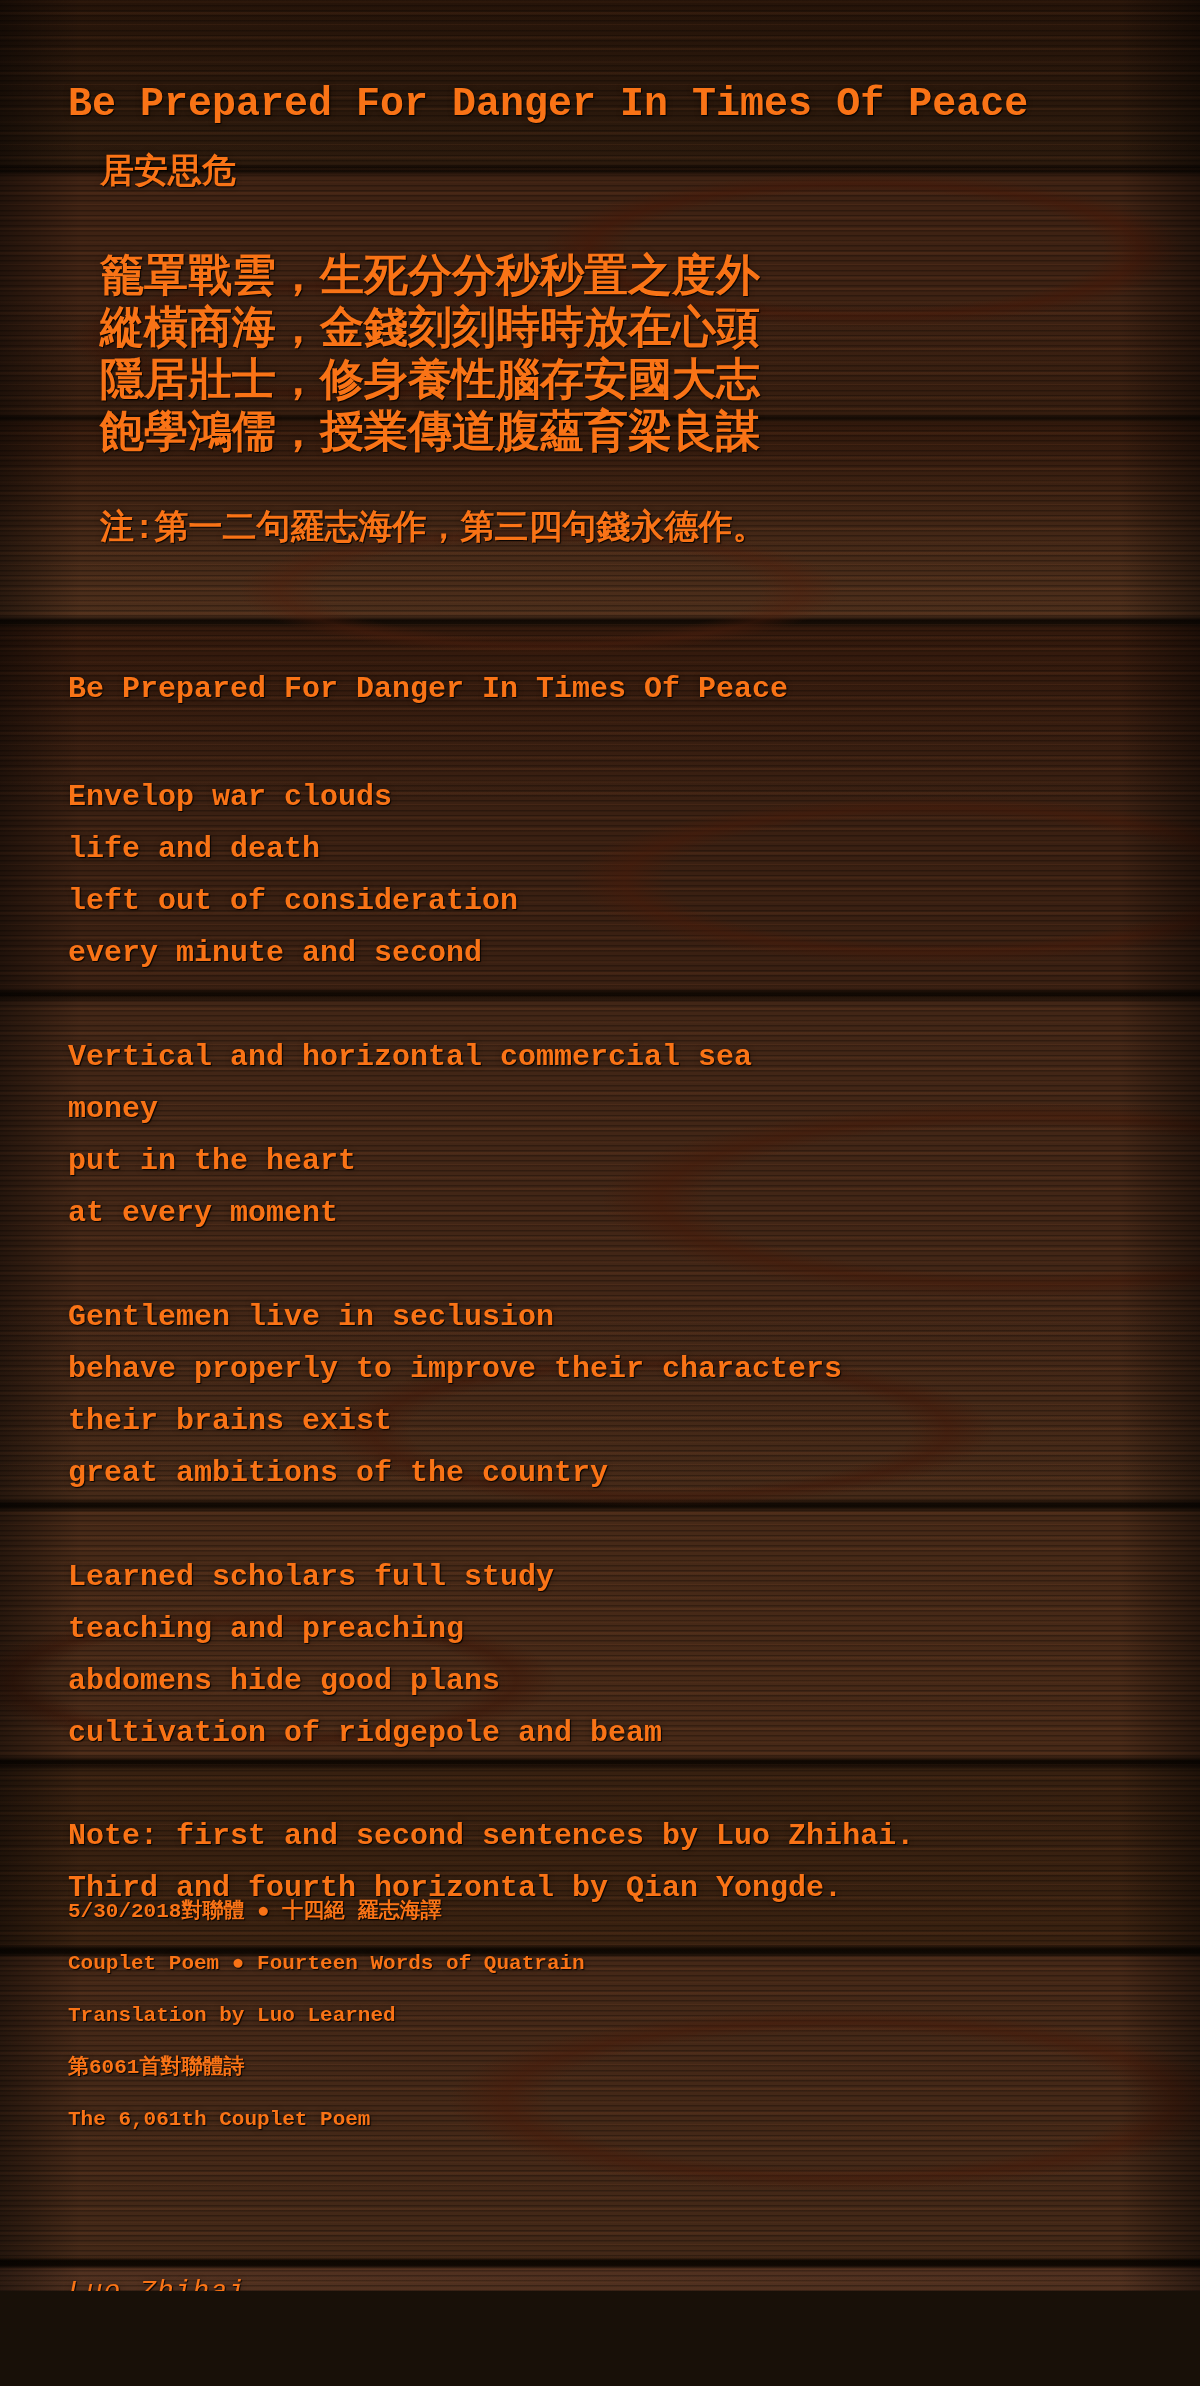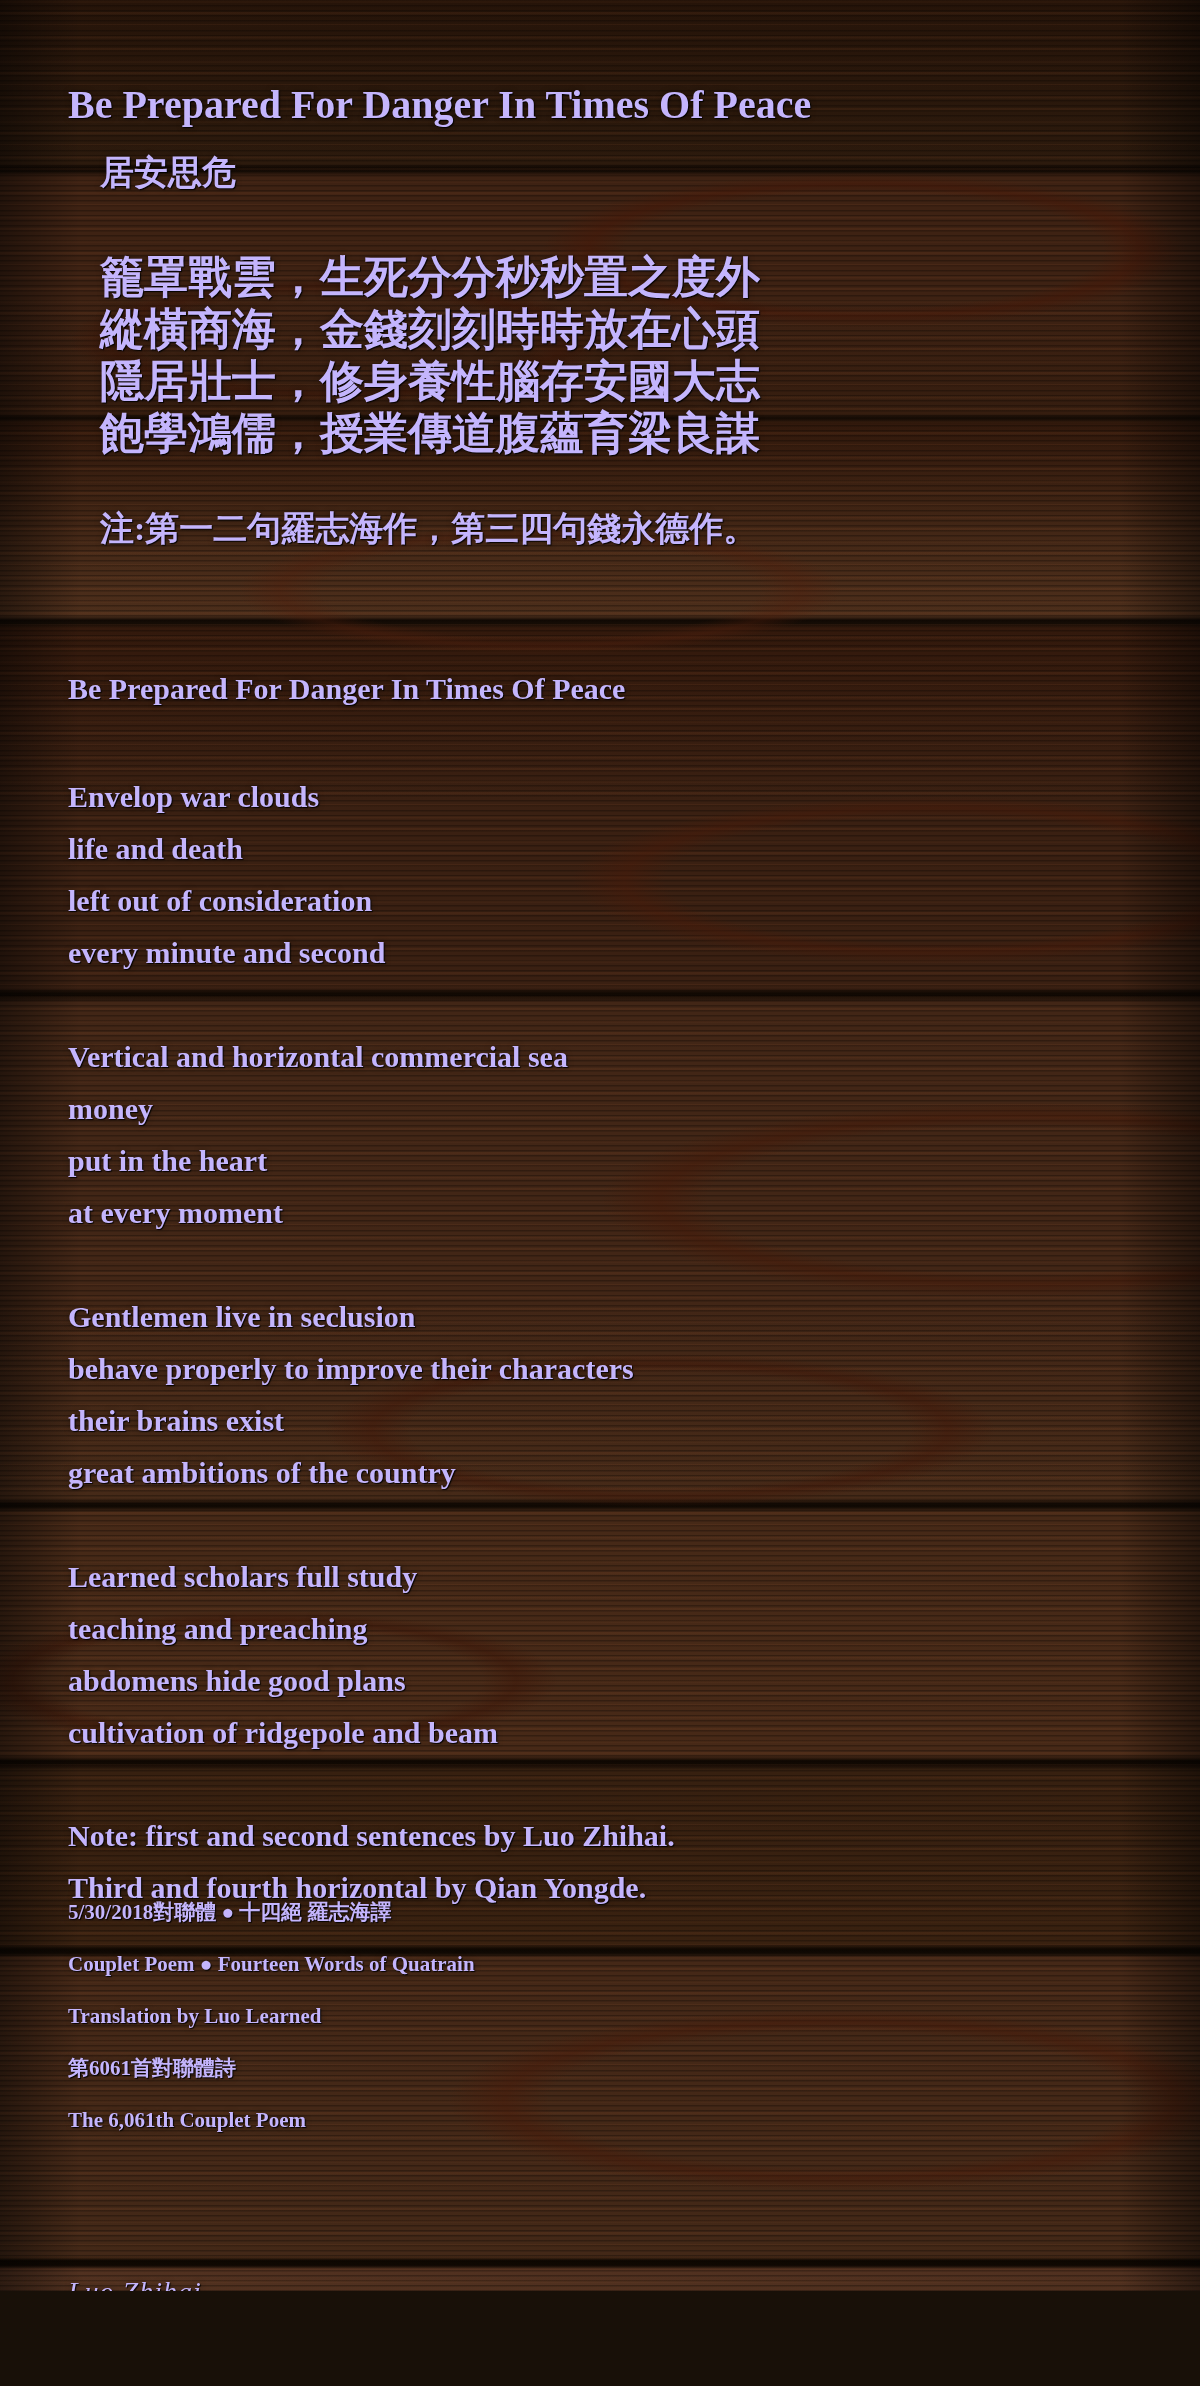--- a/index.html
+++ b/index.html
@@ -1,22 +1,22 @@
 <!DOCTYPE html>
 <html><head>
 <meta charset="utf-8">
 <style>
   html, body { margin: 0; padding: 0; background: #181008; }
   .page {
     position: relative;
     width: 1200px;
     height: 2291px;
     overflow: hidden;
-    font-family: Liberation Serif, serif;
-    color: #c4b5fd;
+    font-family: Liberation Mono, monospace;
+    color: #f97316;
   }
   
   .wood {
     position: absolute;
     inset: 0;
     background-image:
       
       linear-gradient(90deg, rgba(0,0,0,.45) 0px, rgba(0,0,0,0) 80px, rgba(0,0,0,0) 1120px, rgba(0,0,0,.45) 1200px),
       
       radial-gradient(ellipse 460px 110px at 72% 250px,  rgba(0,0,0,0) 52%, rgba(70,24,8,.55) 60%, rgba(0,0,0,0) 70%),

